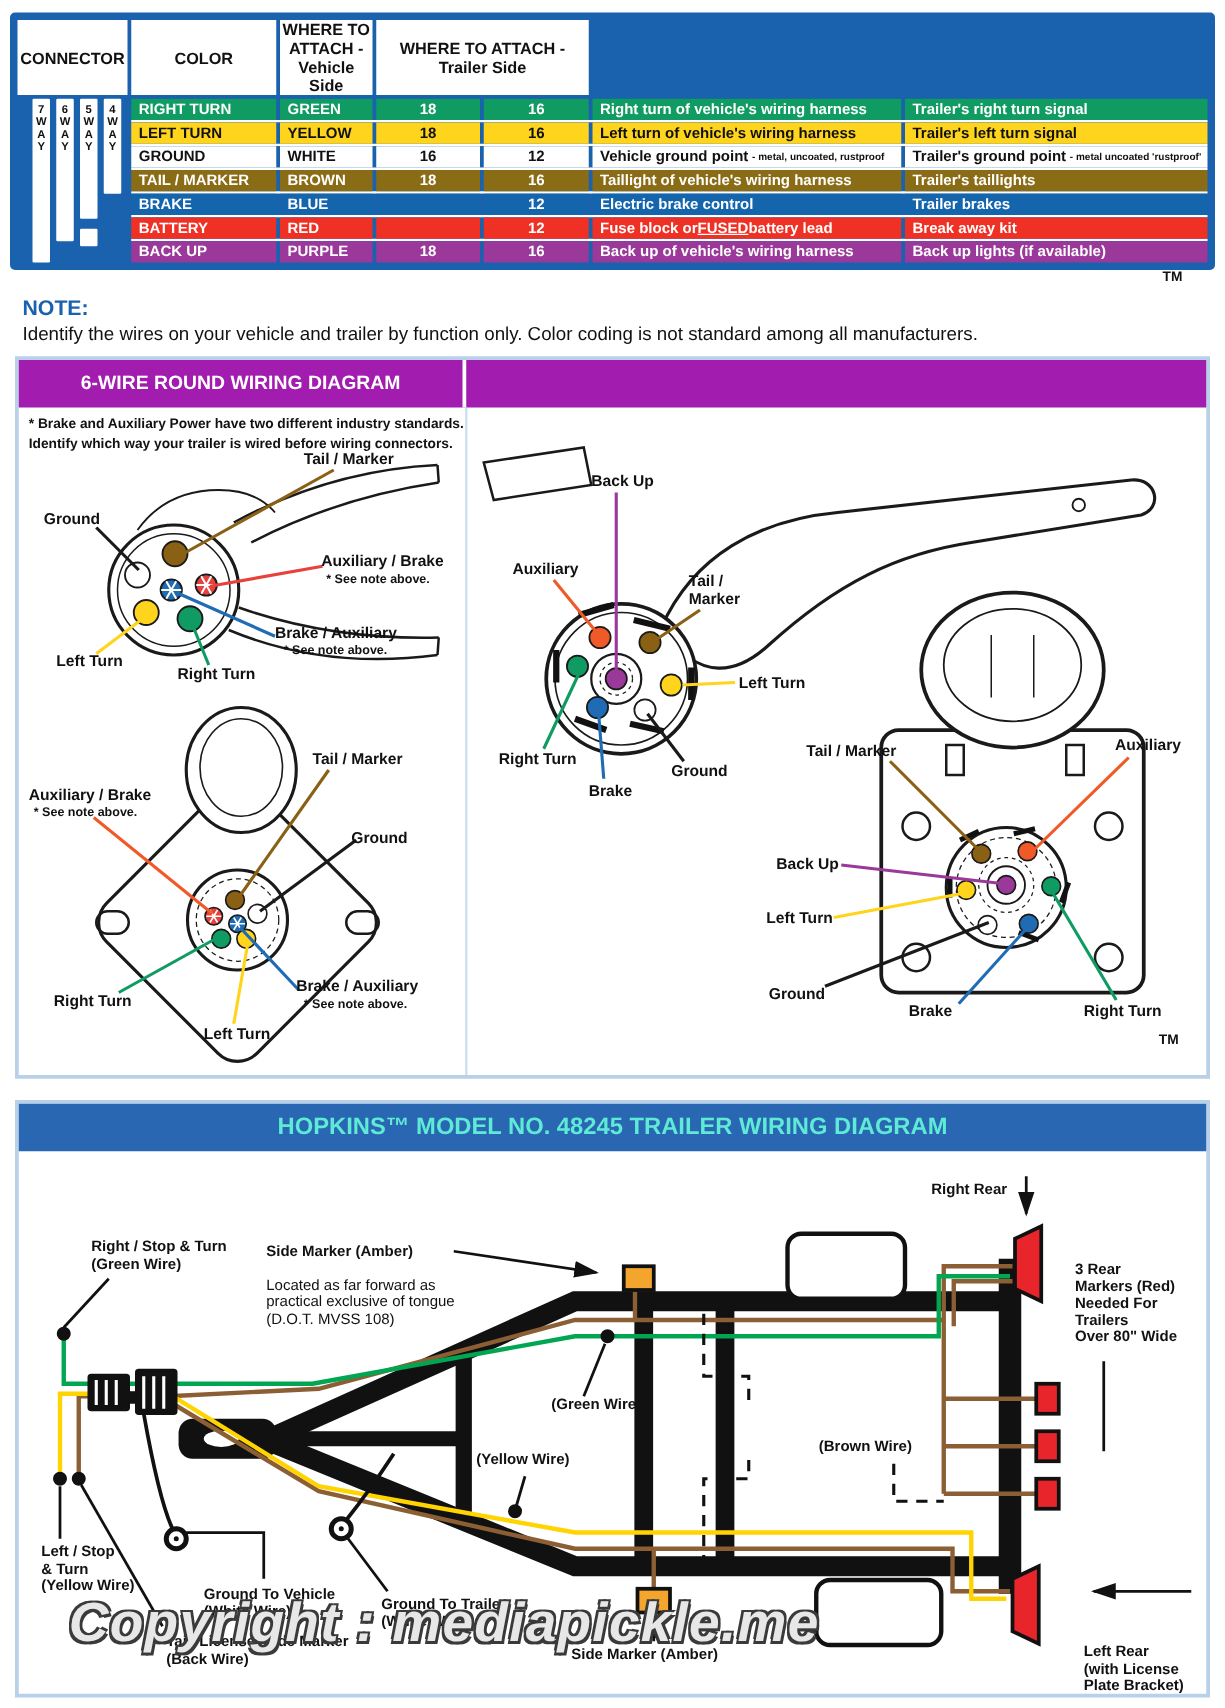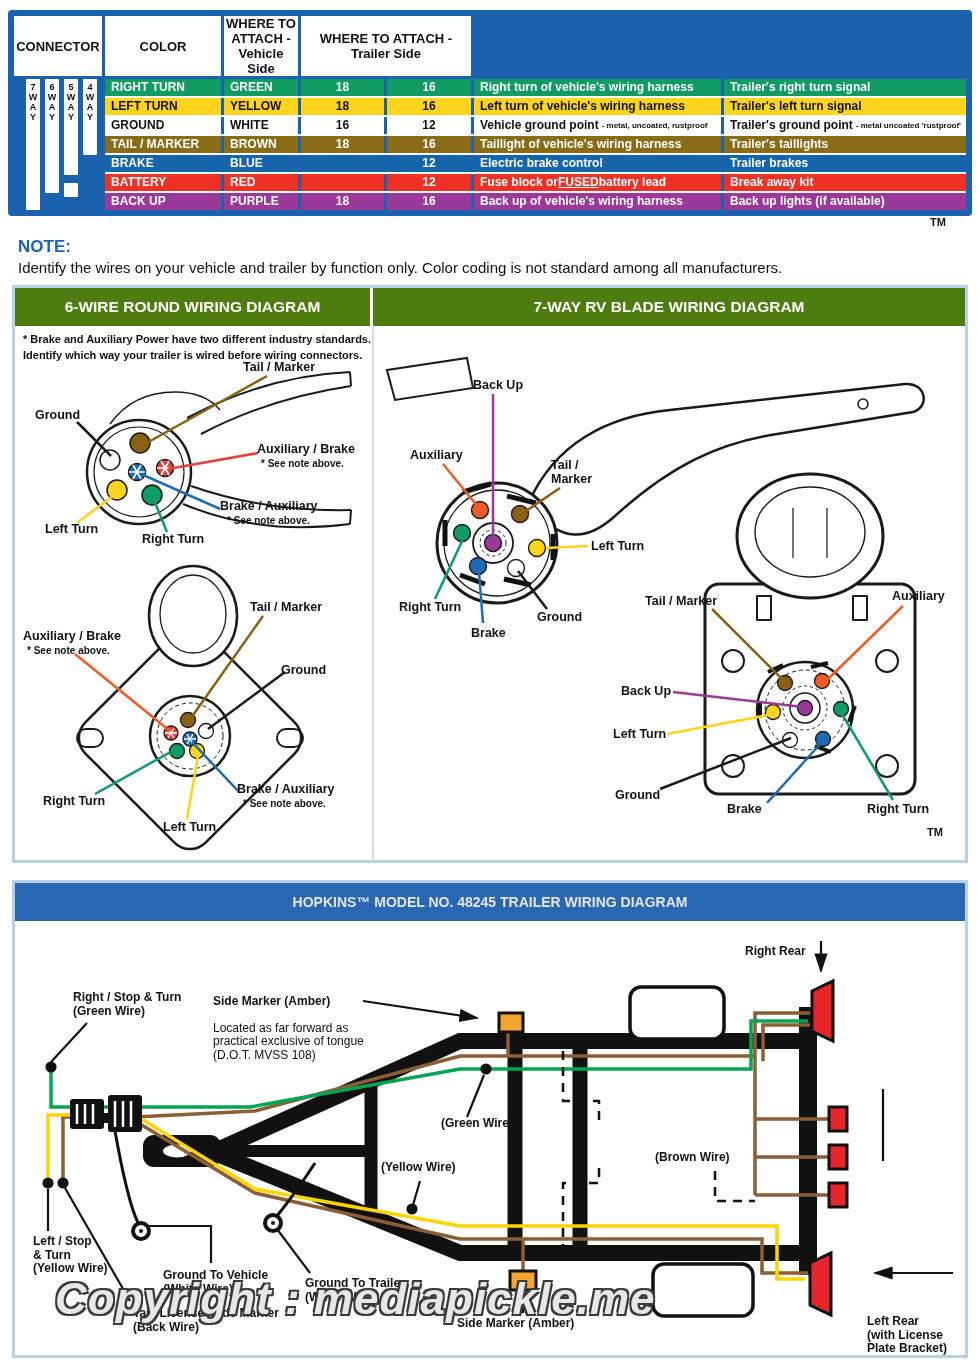--- a/index.html
+++ b/index.html
@@ -41,35 +41,35 @@
   .r-blue>div{background:#1565ad;color:#fff;}
   .r-red>div{background:#ee3124;color:#fff;}
   .r-purple>div{background:#9a399a;color:#fff;}
   .tm-after{position:absolute;left:930px;top:216px;font-size:11px;font-weight:bold;}
   
   .note-label{position:absolute;left:18px;top:237px;font-size:17px;font-weight:bold;color:#1a61ae;}
   .note-text{position:absolute;left:18px;top:259px;font-size:15px;color:#111;width:950px;}
   
   .panels{position:absolute;left:12px;top:285px;width:956px;height:578px;box-sizing:border-box;
           border:3px solid #b8d0e8;background:#fff;}
-  .p-head{display:flex;height:38px;background:#4d7c0f;}
+  .p-head{display:flex;height:38px;background:#a21caf;}
   .p-head .lt{width:358px;display:flex;align-items:center;justify-content:center;
               color:#fff;font-weight:bold;font-size:15.5px;border-right:3px solid #fff;box-sizing:border-box;}
   .p-head .rt{flex:1;display:flex;align-items:center;justify-content:center;color:#fff;font-weight:bold;font-size:15.5px;}
   .p-body{position:relative;width:950px;height:534px;border-radius:12px;}
   .p-body svg{position:absolute;left:0;top:0;}
   .dlabel{position:absolute;font-size:12.5px;font-weight:bold;line-height:14px;white-space:pre-line;}
   .dnote{position:absolute;font-size:10px;font-weight:bold;line-height:11px;}
   .pnote{position:absolute;font-size:11px;font-weight:600;width:352px;line-height:15px;}
   .ptm{position:absolute;font-size:11px;font-weight:bold;}
   
   .hopkins{position:absolute;left:12px;top:880px;width:956px;height:478px;box-sizing:border-box;
            border:3px solid #b8d0e8;background:#fff;}
   .h-head{height:38px;background:#2a67b2;display:flex;align-items:center;justify-content:center;
-          color:#e5e5e5;font-weight:bold;font-size:14px;}
+          color:#5eead4;font-weight:bold;font-size:19px;}
   .h-body{position:relative;width:950px;height:434px;}
   .h-body svg{position:absolute;left:0;top:0;}
   .hlabel{position:absolute;font-size:12px;font-weight:bold;line-height:13.5px;white-space:pre-line;}
   .hlabel .norm{font-weight:normal;}
   .watermark{position:absolute;left:55px;top:1274px;width:760px;font-size:44px;font-weight:bold;
              color:rgba(240,240,240,0.95);letter-spacing:1px;
              text-shadow:-2px -2px 0 #3a3a3a,2px -2px 0 #3a3a3a,-2px 2px 0 #3a3a3a,2px 2px 0 #3a3a3a;font-style:italic;}
 </style>
 </head>
 <body>
@@ -174,21 +174,20 @@
     </div>
   </div>
   <div class="tm-after">TM</div>
 
   <div class="note-label">NOTE:</div>
   <div class="note-text">Identify the wires on your vehicle and trailer by function only. Color coding is not standard among all manufacturers.</div>
 
   <div class="panels">
     <div class="p-head">
       <div class="lt">6-WIRE ROUND WIRING DIAGRAM</div>
-      <div class="rt">7-WAY RV BLADE WIRING DIAGRAM</div>
     </div>
     <div class="p-body">
       <svg width="950" height="534" viewBox="0 0 950 534">
         <line x1="358" y1="0" x2="358" y2="534" stroke="#cfe0f0" stroke-width="2"></line>
 
         <g stroke="#1a1a1a" fill="none" stroke-width="2">
           <path d="M172,92 Q250,50 335,46"></path>
           <path d="M186,108 Q255,72 336,60"></path>
           <path d="M335,46 L336,60"></path>
           <path d="M168,178 Q245,210 335,198"></path>
@@ -469,20 +468,25 @@
 
       <div class="hlabel" style="left:58px;top:70px;">Right / Stop &amp; Turn
 (Green Wire)</div>
       <div class="hlabel" style="left:198px;top:60px;">
         <span>Side Marker (Amber)</span><br>
         <span class="norm">Located as far forward as
 practical exclusive of tongue
 (D.O.T. MVSS 108)</span>
       </div>
       <div class="hlabel" style="left:730px;top:24px;">Right Rear</div>
+      <div class="hlabel" style="left:845px;top:88px;">3 Rear
+Markers (Red)
+Needed For
+Trailers
+Over 80" Wide</div>
       <div class="hlabel" style="left:426px;top:196px;">(Green Wire)</div>
       <div class="hlabel" style="left:366px;top:240px;">(Yellow Wire)</div>
       <div class="hlabel" style="left:640px;top:230px;">(Brown Wire)</div>
       <div class="hlabel" style="left:18px;top:314px;">Left / Stop
 &amp; Turn
 (Yellow Wire)</div>
       <div class="hlabel" style="left:148px;top:348px;">Ground To Vehicle
 (White Wire)</div>
       <div class="hlabel" style="left:118px;top:386px;">Tail, License, Side Marker
 (Back Wire)</div>

